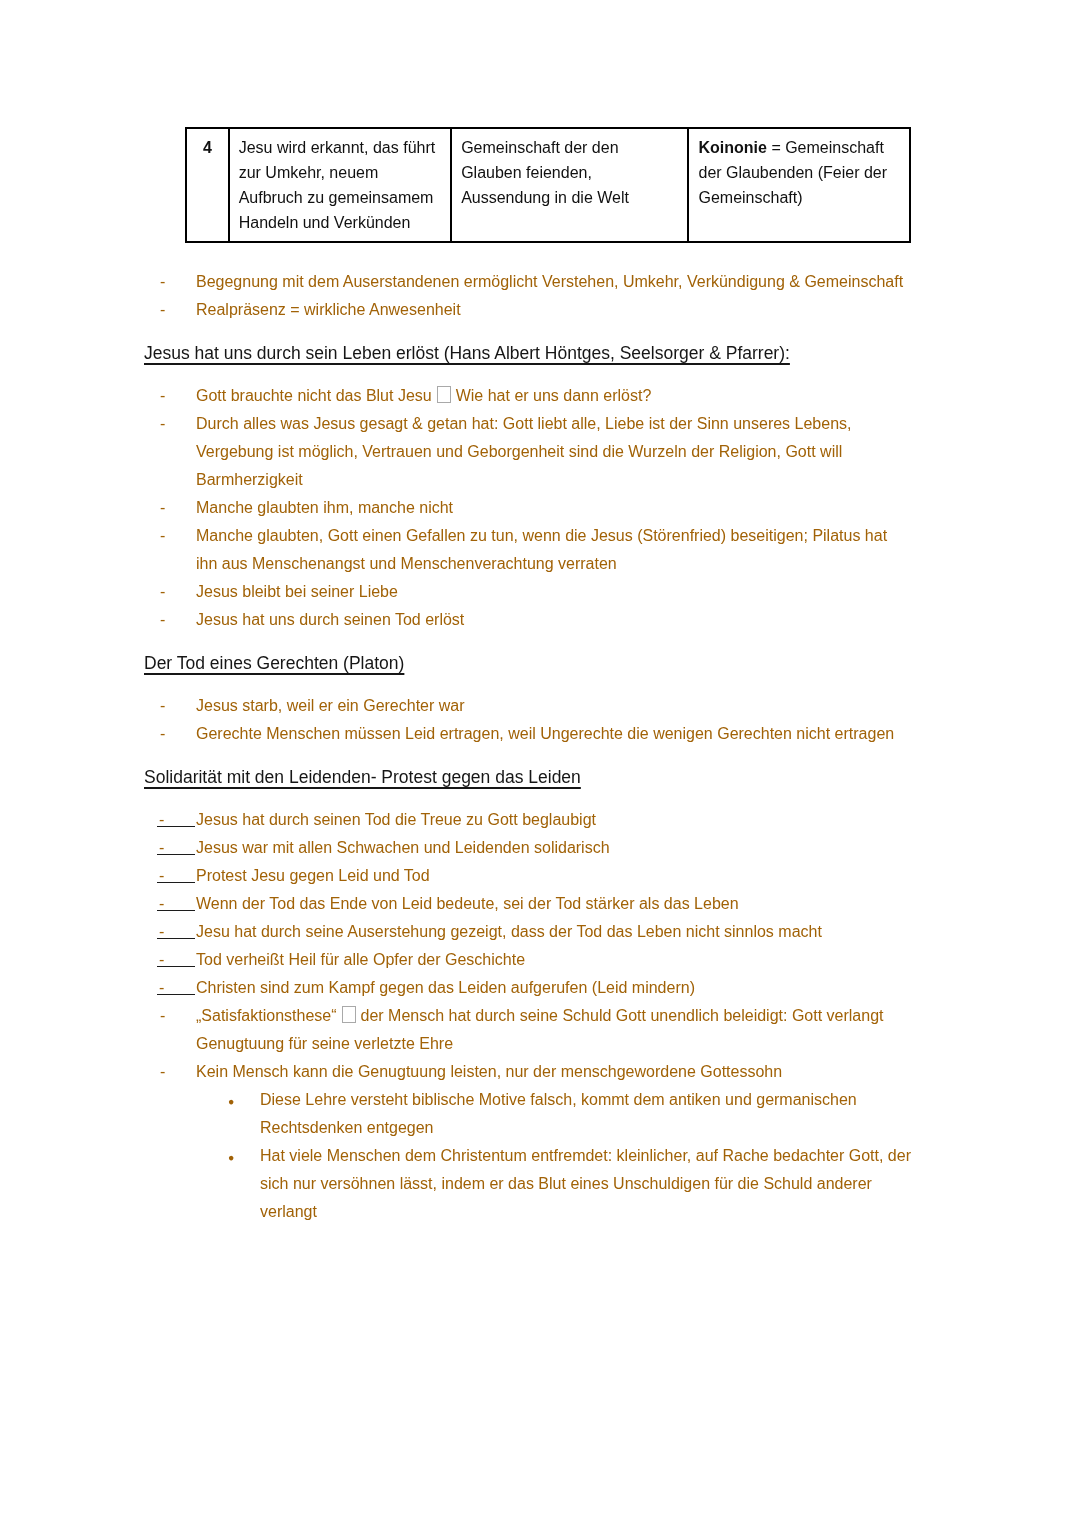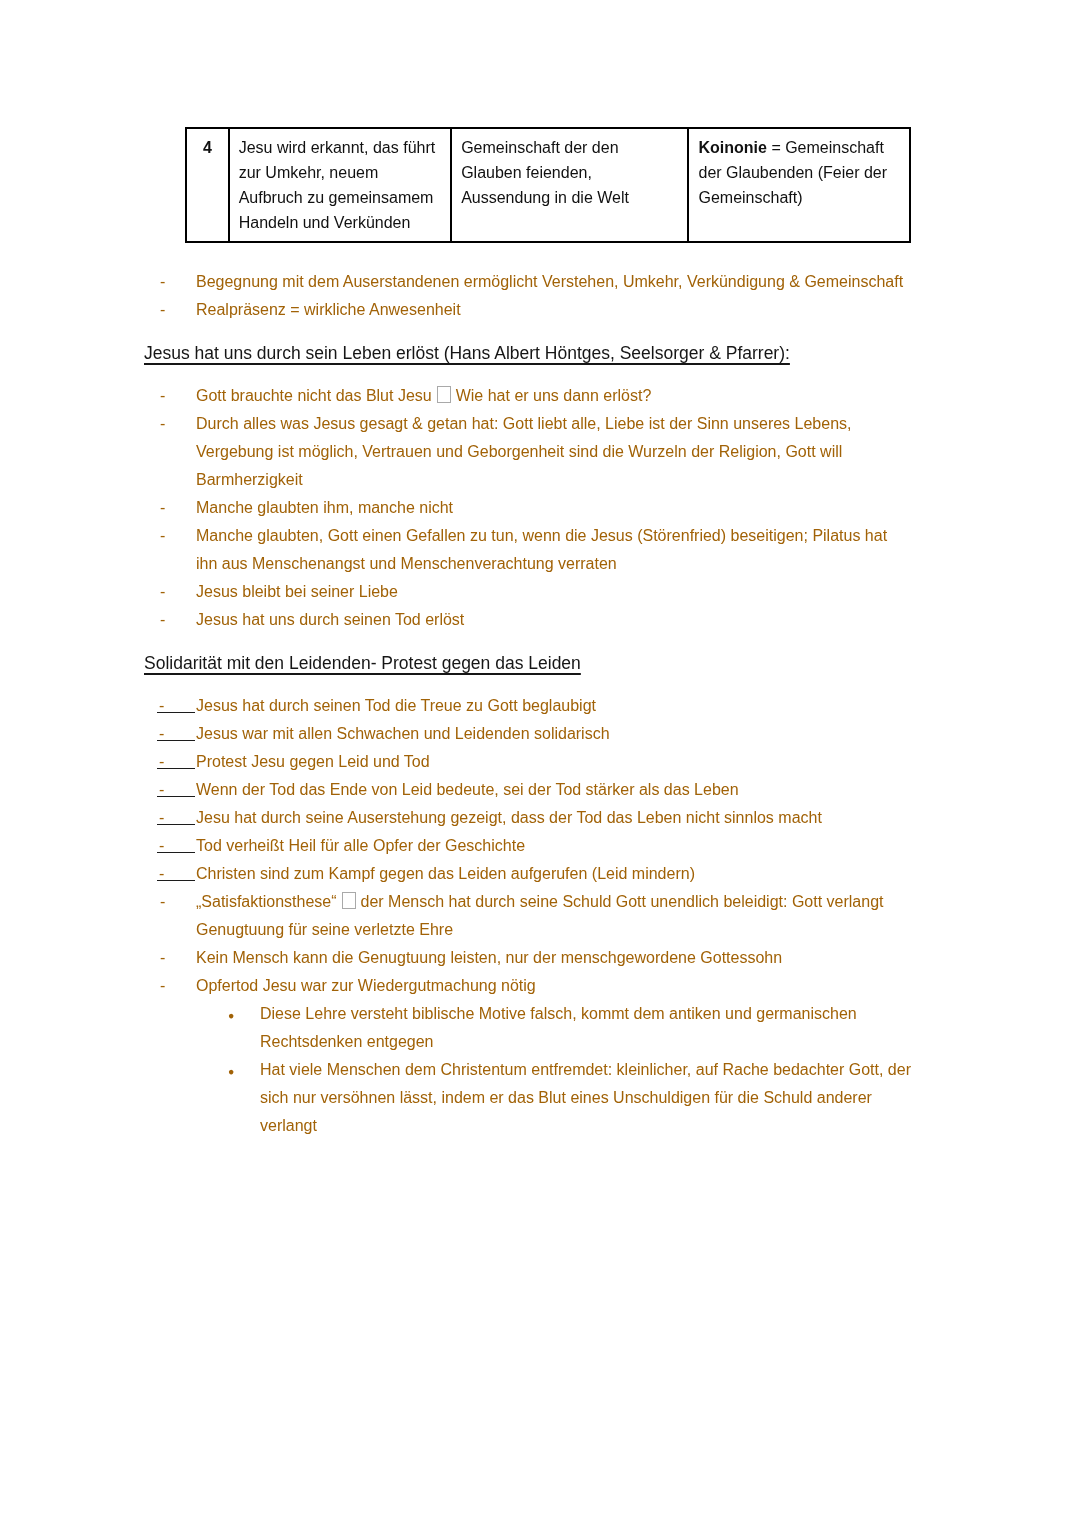--- a/index.html
+++ b/index.html
@@ -77,38 +77,44 @@
       <ul>
         <li class="dash"><span>Gott brauchte nicht das Blut Jesu</span><span class="tofu"></span><span>Wie hat er uns dann erlöst?</span></li>
         <li class="dash">Durch alles was Jesus gesagt &amp; getan hat: Gott liebt alle, Liebe ist der Sinn unseres Lebens, Vergebung ist möglich, Vertrauen und Geborgenheit sind die Wurzeln der Religion, Gott will Barmherzigkeit</li>
         <li class="dash">Manche glaubten ihm, manche nicht</li>
         <li class="dash">Manche glaubten, Gott einen Gefallen zu tun, wenn die Jesus (Störenfried) beseitigen; Pilatus hat ihn aus Menschenangst und Menschenverachtung verraten</li>
         <li class="dash">Jesus bleibt bei seiner Liebe</li>
         <li class="dash">Jesus hat uns durch seinen Tod erlöst</li>
       </ul>
     </section>
 
+    <section>
+      <h2 class="heading">Der Tod eines Gerechten (Platon)</h2>
+      <ul>
+        <li class="dash">Jesus starb, weil er ein Gerechter war</li>
+        <li class="dash">Gerechte Menschen müssen Leid ertragen, weil Ungerechte die wenigen Gerechten nicht ertragen</li>
+      </ul>
+    </section>
 
     <section>
       <h2 class="heading">Solidarität mit den Leidenden- Protest gegen das Leiden</h2>
       <ul>
         <li class="sol">Jesus hat durch seinen Tod die Treue zu Gott beglaubigt</li>
         <li class="sol">Jesus war mit allen Schwachen und Leidenden solidarisch</li>
         <li class="sol">Protest Jesu gegen Leid und Tod</li>
         <li class="sol">Wenn der Tod das Ende von Leid bedeute, sei der Tod stärker als das Leben</li>
         <li class="sol">Jesu hat durch seine Auserstehung gezeigt, dass der Tod das Leben nicht sinnlos macht</li>
         <li class="sol">Tod verheißt Heil für alle Opfer der Geschichte</li>
         <li class="sol">Christen sind zum Kampf gegen das Leiden aufgerufen (Leid mindern)</li>
       </ul>
     </section>
 
     <section>
       <ul>
         <li class="dash"><span>„Satisfaktionsthese“</span><span class="tofu"></span><span>der Mensch hat durch seine Schuld Gott unendlich beleidigt: Gott verlangt Genugtuung für seine verletzte Ehre</span></li>
         <li class="dash">Kein Mensch kann die Genugtuung leisten, nur der menschgewordene Gottessohn</li>
-        <li class="dash">Opfertod Jesu war zur Wiedergutmachung nötig</li>
         <li class="sub">Diese Lehre versteht biblische Motive falsch, kommt dem antiken und germanischen Rechtsdenken entgegen</li>
         <li class="sub">Hat viele Menschen dem Christentum entfremdet: kleinlicher, auf Rache bedachter Gott, der sich nur versöhnen lässt, indem er das Blut eines Unschuldigen für die Schuld anderer verlangt</li>
       </ul>
     </section>
 
   </div>
 </div>
 
 </body></html>

